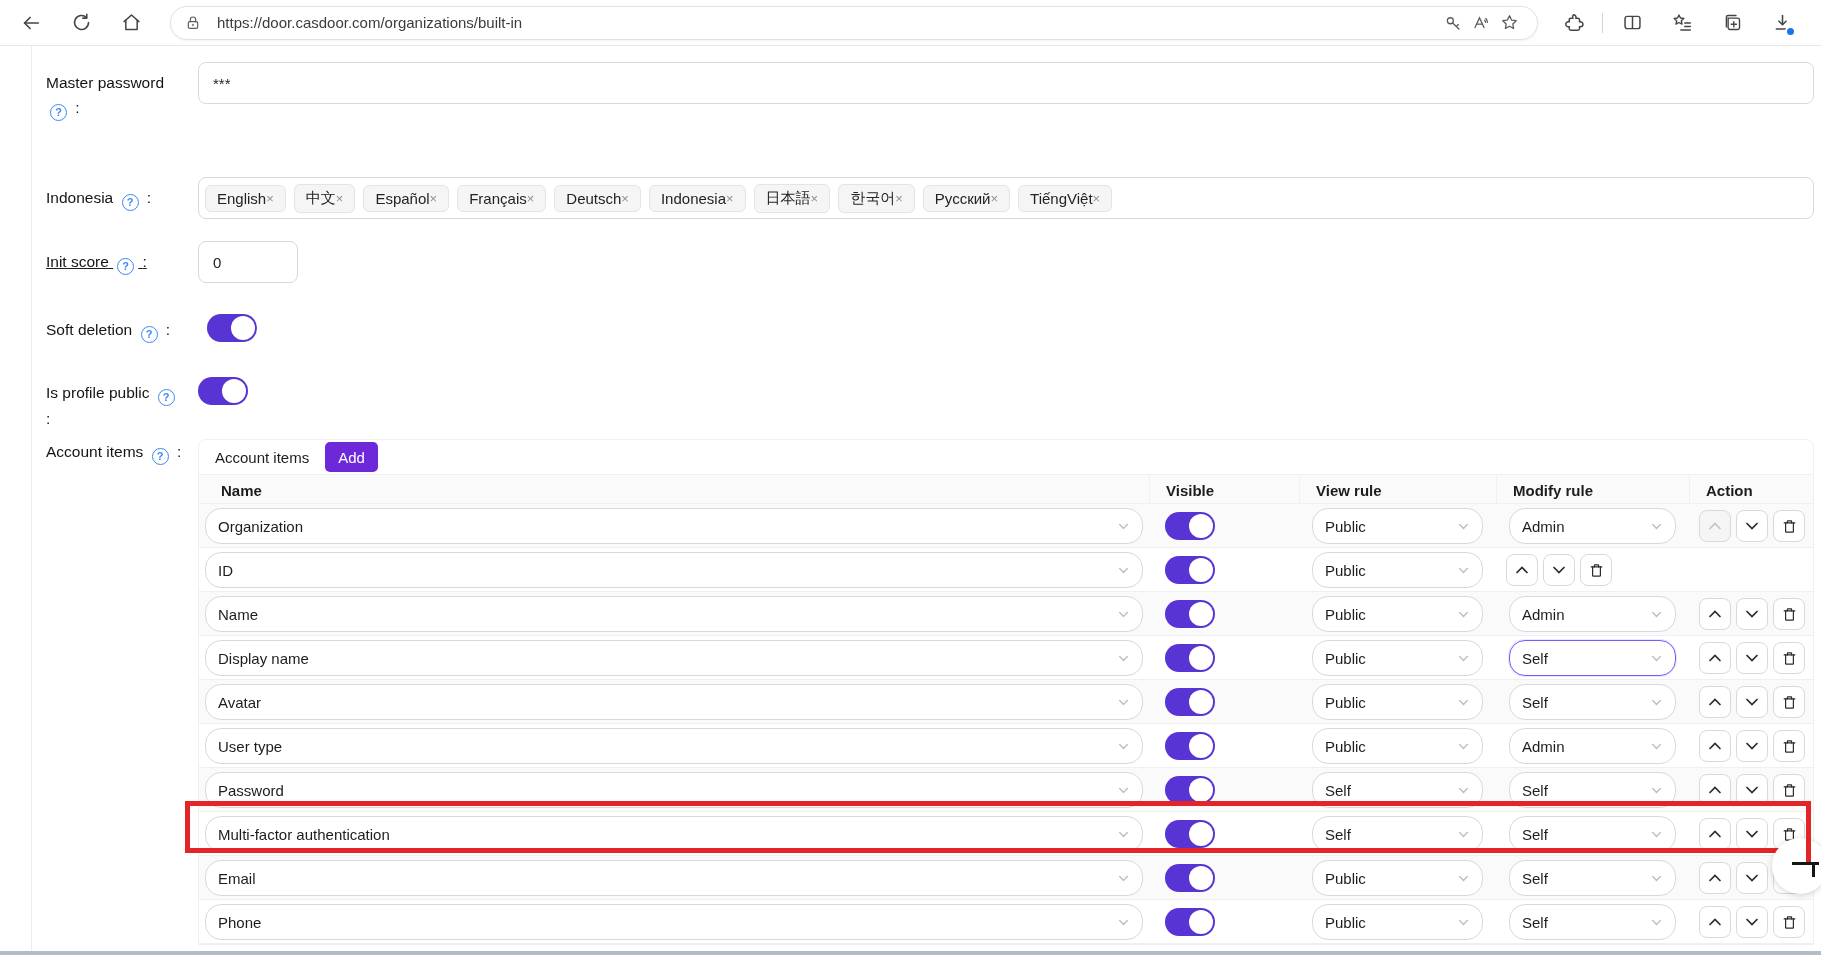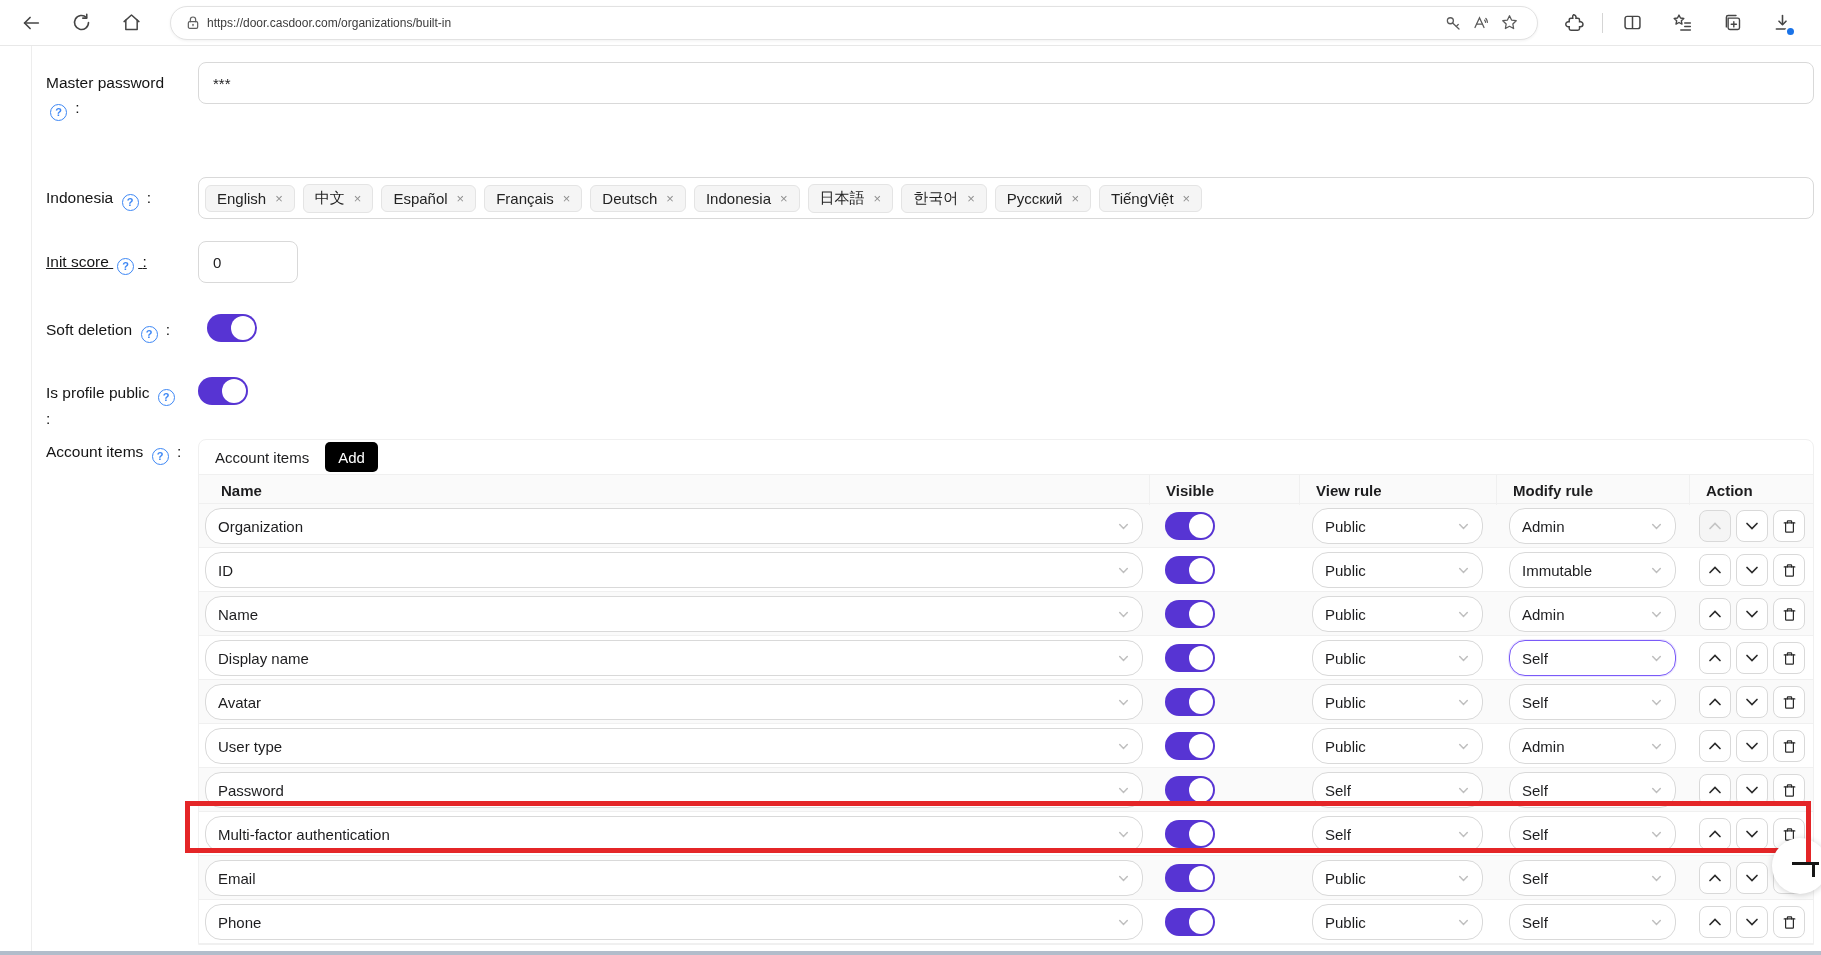--- a/index.html
+++ b/index.html
@@ -7,21 +7,21 @@
     font-family:"Liberation Sans", sans-serif; color:#1d1d1f; }
 
   
   .toolbar { height:46px; display:flex; align-items:center; background:#fff;
     border-bottom:1px solid #e8e8e8; padding:0 14px 0 6px; }
   .tb-btn { width:36px; height:36px; display:flex; align-items:center; justify-content:center;
     border-radius:6px; margin:0 7px; flex:none; }
   .addr { flex:1; height:34px; display:flex; align-items:center; background:#fff;
     border:1px solid #e2e2e2; border-radius:17px; box-shadow:0 1px 3px rgba(0,0,0,.06);
     padding:0 14px; margin:0 10px 0 14px; }
-  .addr-url { flex:1; font-size:12px; color:#3c3c3c; margin-left:6px; white-space:nowrap; overflow:hidden; }
+  .addr-url { flex:1; font-size:15px; color:#3c3c3c; margin-left:16px; white-space:nowrap; overflow:hidden; }
   .addr-ic { width:28px; height:28px; display:flex; align-items:center; justify-content:center; flex:none; }
   .tb-right { display:flex; align-items:center; flex:none; }
   .tb-divider { width:1px; height:20px; background:#d5d5d5; margin:0 4px; }
   .dl-wrap { position:relative; }
   .dl-badge { position:absolute; right:4px; bottom:4px; width:11px; height:11px; border-radius:50%;
     border:2px solid #fff; }
 
   
   .page { position:relative; padding:16px 7px 0 46px; }
   .left-edge { position:absolute; left:31px; top:46px; bottom:0; width:1px; background:#ededed; z-index:0; }
@@ -34,21 +34,21 @@
   .help { display:inline-flex; align-items:center; justify-content:center; width:17px; height:17px;
     border:1px solid #3d87f5; border-radius:50%; color:#3d87f5; font-size:11px; font-weight:bold;
     vertical-align:-3px; margin:0 4px 0 4px; }
 
   .ipt { height:42px; border:1px solid #d9d9d9; border-radius:8px; font-size:15px; padding:0 14px;
     font-family:"Liberation Sans",sans-serif; color:#1d1d1f; outline:none; background:#fff; width:100%; }
   .ipt.small { width:100px; }
 
   .tags-box { border:1px solid #d9d9d9; border-radius:8px; min-height:42px; display:flex;
     align-items:center; gap:8px; padding:0 6px; background:#fff; }
-  .tag { display:inline-flex; align-items:center; gap:9px; background:#f5f5f5; border:1px solid #e4e4e4;
+  .tag { display:inline-flex; align-items:center; background:#f5f5f5; border:1px solid #e4e4e4;
     border-radius:6px; padding:4px 11px; font-size:15px; color:#232323; }
   .tag-x { color:#8f8f8f; font-size:13px; cursor:pointer; line-height:1; }
 
   .switch { width:50px; height:28px; border-radius:14px; position:relative; display:inline-block;
     margin-top:5px; cursor:pointer; }
   .switch::after { content:""; position:absolute; top:2px; right:2px; width:24px; height:24px;
     border-radius:50%; background:#fff; }
 
   
   .acct-control { margin-top:8px; }
@@ -291,21 +291,21 @@
   <div class="form-row">
     <div class="form-label">
       <span>Account items</span>
       <span class="help">?</span>
       <span>:</span>
     </div>
     <div class="form-control acct-control">
       <div class="tbl">
         <div class="t-title">
           <span>Account items</span>
-          <button class="add-btn accent-bg" style="background: #000000;">Add</button>
+          <button class="add-btn accent-bg" style="background: #6d28d9;">Add</button>
         </div>
         <div class="t-grid t-head">
           <div class="hcell">Name</div>
           <div class="hcell">Visible</div>
           <div class="hcell">View rule</div>
           <div class="hcell">Modify rule</div>
           <div class="hcell">Action</div>
         </div>
         <div class="t-body">
   <div class="t-grid trow">
@@ -370,28 +370,20 @@
       <span class="switch sm accent-bg" style="background: rgb(87, 52, 211);"></span>
     </div>
     <div class="cell rule-cell">
       <div class="select view-sel">
         <span>Public</span>
         <svg width="13" height="13" viewBox="0 0 12 12" fill="none" stroke="#bfbfbf" stroke-width="1.4" stroke-linecap="round">
                     <path d="M2.5 4.2L6 7.8l3.5-3.6"></path>
                   </svg>
       </div>
     </div>
-    <div class="cell rule-cell">
-      <div class="select modify-sel">
-        <span>Immutable</span>
-        <svg width="13" height="13" viewBox="0 0 12 12" fill="none" stroke="#bfbfbf" stroke-width="1.4" stroke-linecap="round">
-                    <path d="M2.5 4.2L6 7.8l3.5-3.6"></path>
-                  </svg>
-      </div>
-    </div>
     <div class="cell action-cell">
       <button class="abtn up-btn">
         <svg width="16" height="16" viewBox="0 0 16 16" fill="none" stroke="#2b2b2b" stroke-width="1.7" stroke-linecap="round">
                     <path d="M3 10.5L8 5.5l5 5"></path>
                   </svg>
       </button>
       <button class="abtn down-btn">
         <svg width="16" height="16" viewBox="0 0 16 16" fill="none" stroke="#2b2b2b" stroke-width="1.7" stroke-linecap="round">
                     <path d="M3 5.5l5 5 5-5"></path>
                   </svg>

